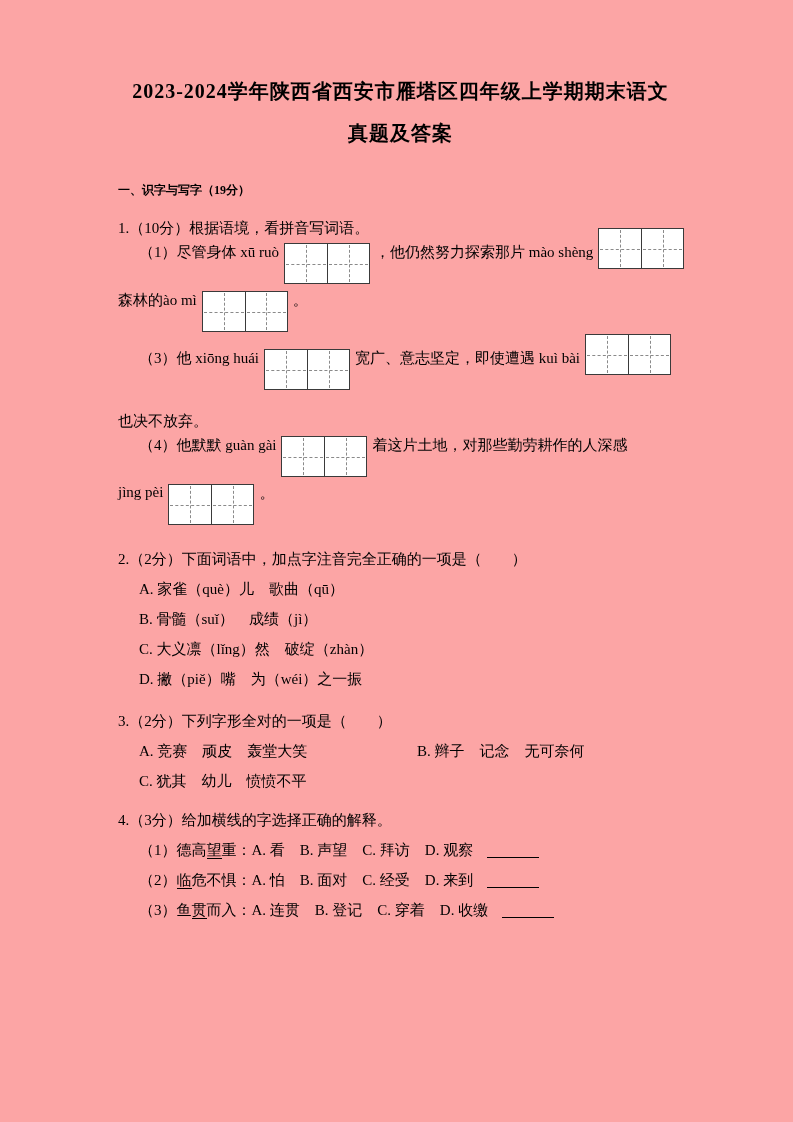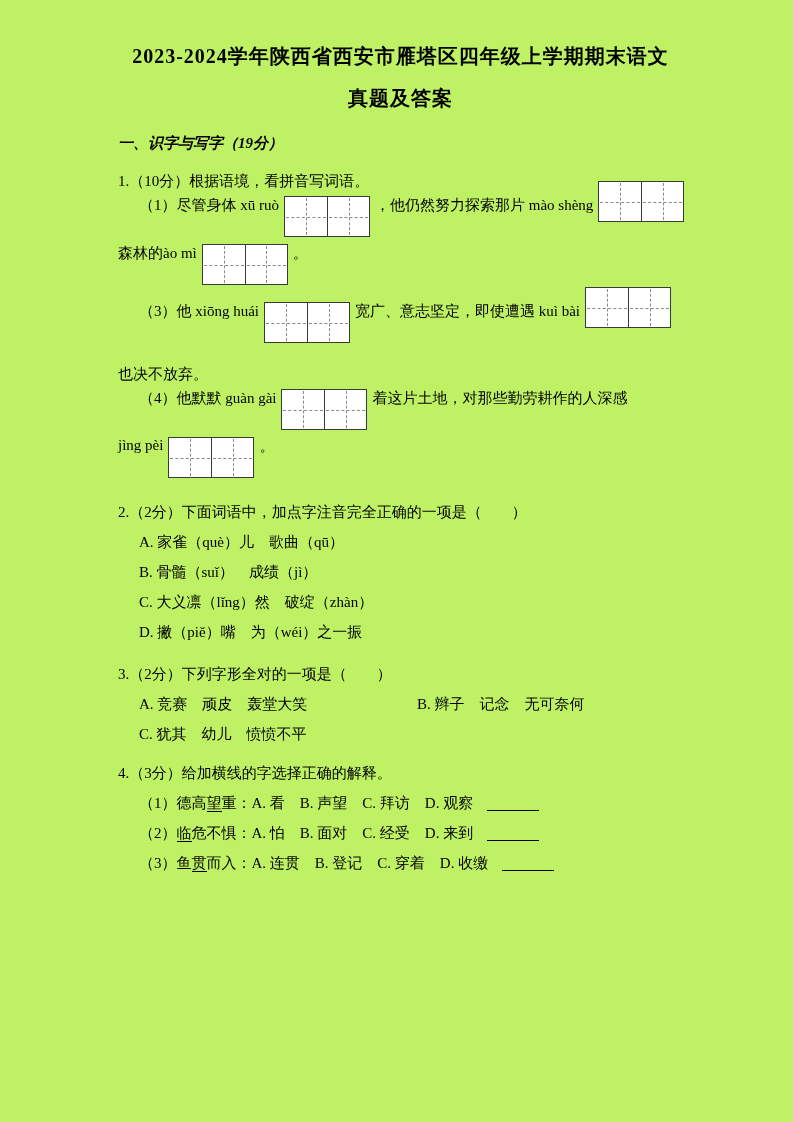--- a/index.html
+++ b/index.html
@@ -1,32 +1,32 @@
 <!DOCTYPE html>
 <html><head>
 <meta charset="utf-8">
 <style>
   html, body { margin:0; padding:0; background:#ffffff; }
   .page {
     position:relative;
     width:793px; height:1122px;
     box-sizing:border-box;
-    padding:41px 110px 40px 118px;
-    background:#bef264;
+    padding:76px 110px 40px 118px;
+    background:#fca5a5;
     color:#000;
     font-family:"Liberation Serif","DejaVu Serif",serif;
     font-size:15px;
     overflow:hidden;
   }
   .title {
     font-size:20px; font-weight:700; text-align:center;
     line-height:30px; letter-spacing:1px;
   }
   .title + .title { margin-top:12px; }
-  .sec-heading { font-weight:700; font-size:15px; line-height:28px; margin-top:16px;font-style:italic; }
+  .sec-heading { font-weight:700; font-size:12px; line-height:28px; margin-top:28px; }
   .t-line { line-height:30px; white-space:nowrap; }
   .indent { padding-left:21px; }
   .mt6 { margin-top:6px; } .mt8 { margin-top:9px; }
   .mt10 { margin-top:10px; } .mt12 { margin-top:12px; }
   .boxline {
     display:flex; align-items:flex-start;
     min-height:48px; white-space:nowrap;
   }
   .boxline > span { flex:none; }
   

